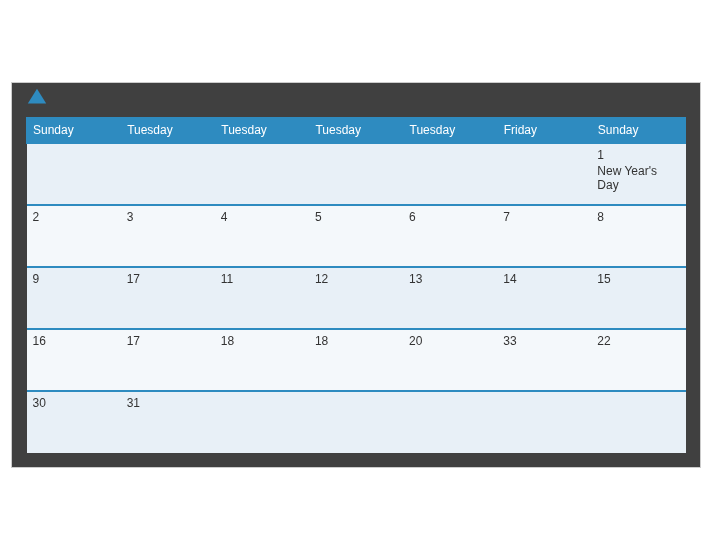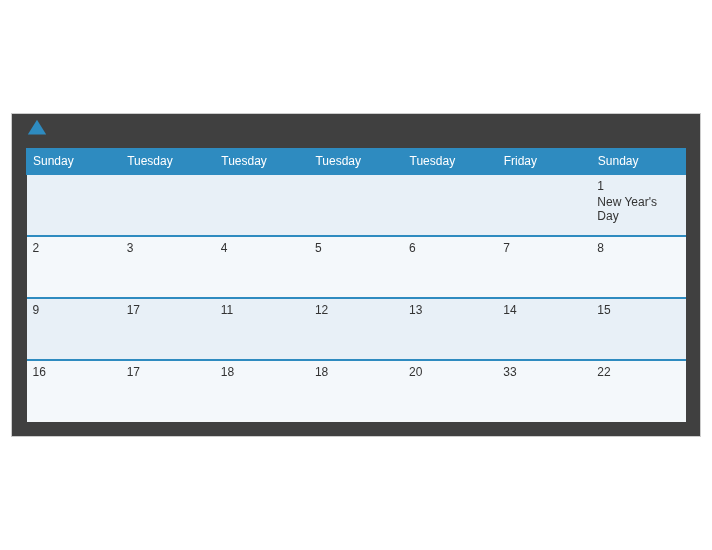--- a/index.html
+++ b/index.html
@@ -212,15 +212,28 @@
           <td>
             <span class="day-number">20</span>
           </td>
           <td>
             <span class="day-number">33</span>
           </td>
           <td>
             <span class="day-number">22</span>
           </td>
         </tr>
+        <tr>
+          <td>
+            <span class="day-number">30</span>
+          </td>
+          <td>
+            <span class="day-number">31</span>
+          </td>
+          <td></td>
+          <td></td>
+          <td></td>
+          <td></td>
+          <td></td>
+        </tr>
       </tbody>
   </table>
 </div>
 
 </body></html>

